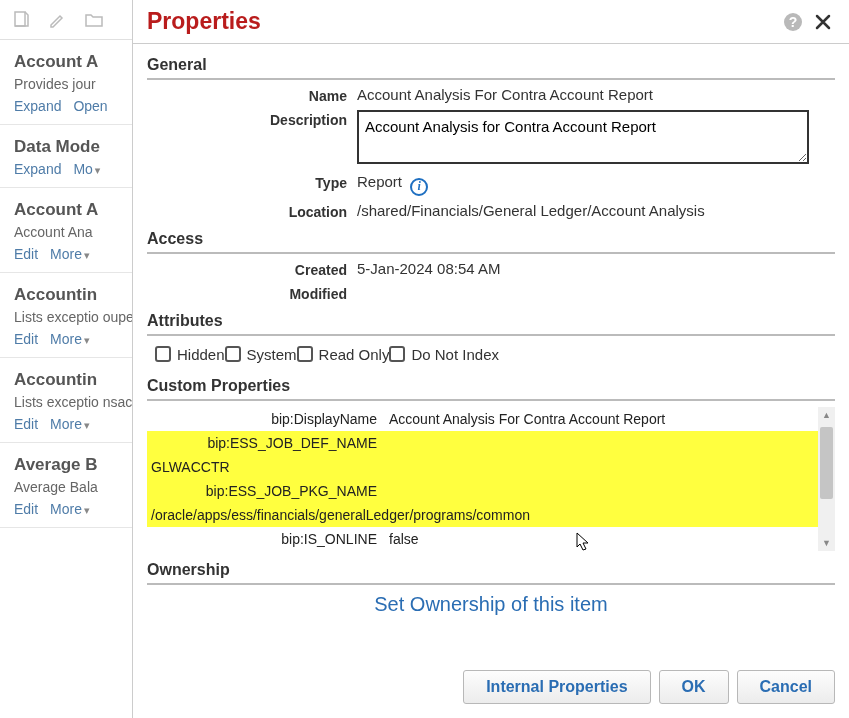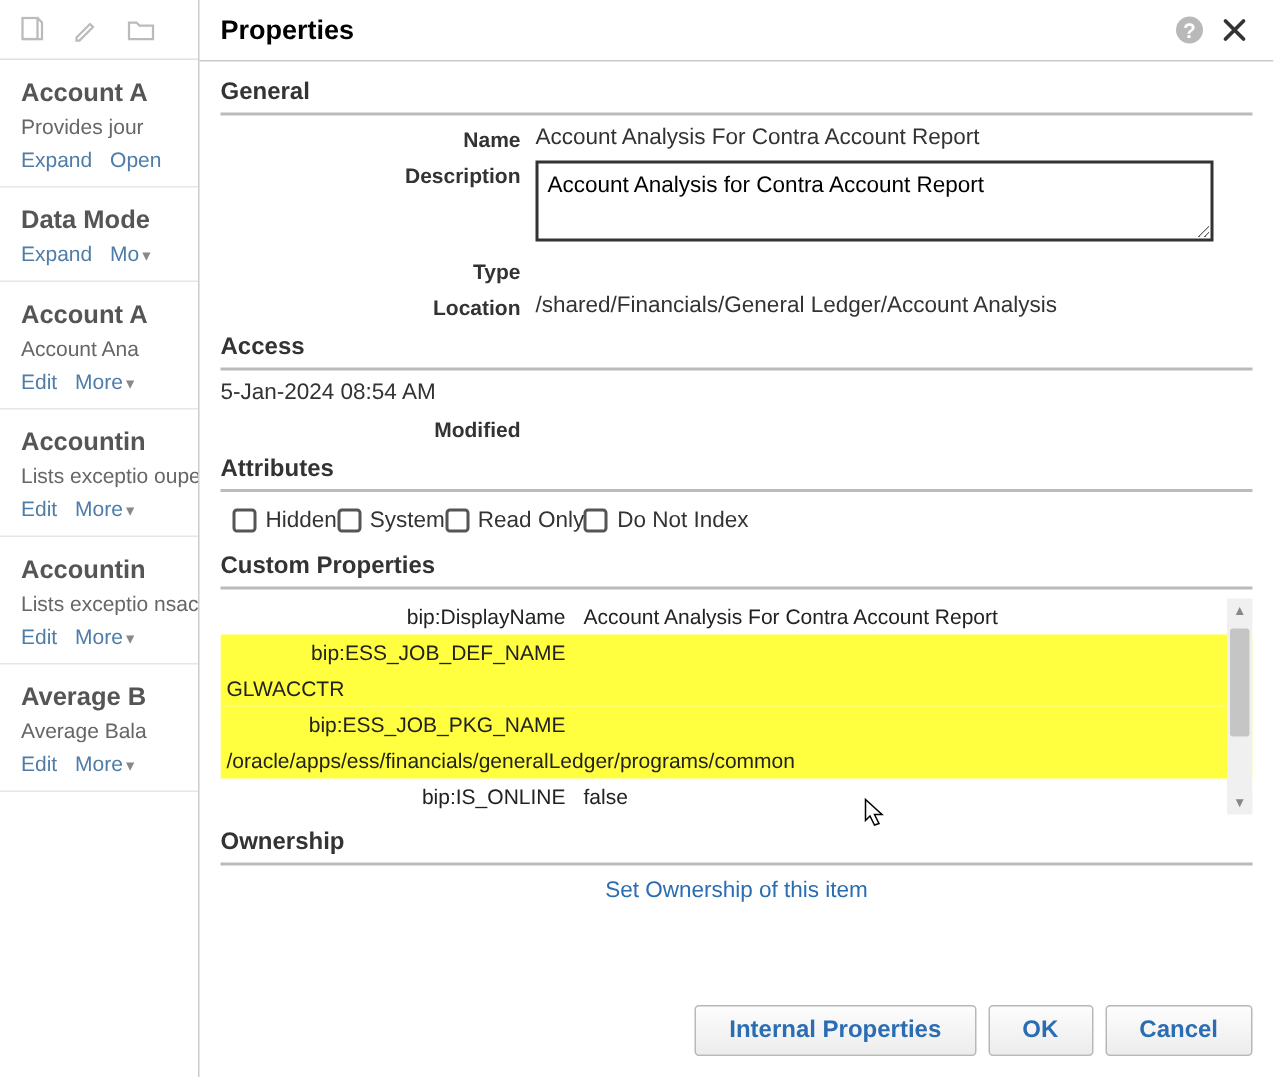--- a/index.html
+++ b/index.html
@@ -53,21 +53,21 @@
     height: 718px;
     background: #fff;
     border-left: 1px solid #ccc;
     display: flex; flex-direction: column;
   }
   .dlg-head {
     display: flex; align-items: center;
     padding: 8px 14px;
     border-bottom: 1px solid #ccc;
   }
-  .dlg-title { font-size: 18px; font-weight: bold; flex: 1; color: #000000; }
+  .dlg-title { font-size: 23px; font-weight: bold; flex: 1; color: #b91c1c; }
   .dlg-head .icon { width: 24px; height:24px; cursor:pointer; display:flex;align-items:center;justify-content:center;color:#888; margin-left:6px;}
   .dlg-body { flex:1; padding: 10px 14px 0; overflow:hidden; position:relative;}
   .section-h {
     font-size: 16px; font-weight: bold; color: #333;
     border-bottom: 2px solid #bbb;
     padding-bottom: 4px;
     margin: 10px 0 6px;
   }
   .section-h.first { margin-top: 2px; }
 
@@ -105,21 +105,21 @@
   .custom-scroll .sbar {
     position:absolute; right:0; top:0; width:17px; height:100%;
     background:#f0f0f0;
   }
   .sbar .sbtn { height:16px; background:#f0f0f0; color:#888; font-size:9px; text-align:center; line-height:16px;}
   .sbar .sthumb { position:absolute; top:20px; left:2px; width:13px; height:72px; background:#c5c5c5; border-radius:2px;}
   .sbar .sbtn.top{position:absolute;top:0;left:0;right:0;}
   .sbar .sbtn.bot{position:absolute;bottom:0;left:0;right:0;}
 
   .ownership-link { text-align:center; margin:8px 0 2px; }
-  .ownership-link a { color:#2a6db3; font-size:15px; cursor:pointer; text-decoration:none;}
+  .ownership-link a { color:#2a6db3; font-size:20px; cursor:pointer; text-decoration:none;}
 
   .dlg-foot {
     padding: 10px 14px 14px;
     display:flex; justify-content:flex-end; gap:8px;
   }
   .btn {
     border:1px solid #b8b8b8;
     background: linear-gradient(#fdfdfd,#ececec);
     color:#2a6db3;
     font-size:16px; font-weight:bold;
@@ -230,28 +230,33 @@
       <div class="fval">Account Analysis For Contra Account Report</div>
     </div>
     <div class="frow">
       <div class="flabel">Description</div>
       <div class="fval">
         <textarea style="">Account Analysis for Contra Account Report</textarea>
       </div>
     </div>
     <div class="frow">
       <div class="flabel">Type</div>
+      <div class="fval">
+        <span>Report</span>
+        <span class="info-icon">i</span>
+      </div>
     </div>
     <div class="frow">
       <div class="flabel">Location</div>
       <div class="fval">/shared/Financials/General Ledger/Account Analysis</div>
     </div>
 
     <div class="section-h">Access</div>
     <div class="frow">
+      <div class="flabel">Created</div>
       <div class="fval">5-Jan-2024 08:54 AM</div>
     </div>
     <div class="frow">
       <div class="flabel">Modified</div>
     </div>
 
     <div class="section-h">Attributes</div>
     <div class="attr-checks">
       <label>
           <span class="cb"></span>

